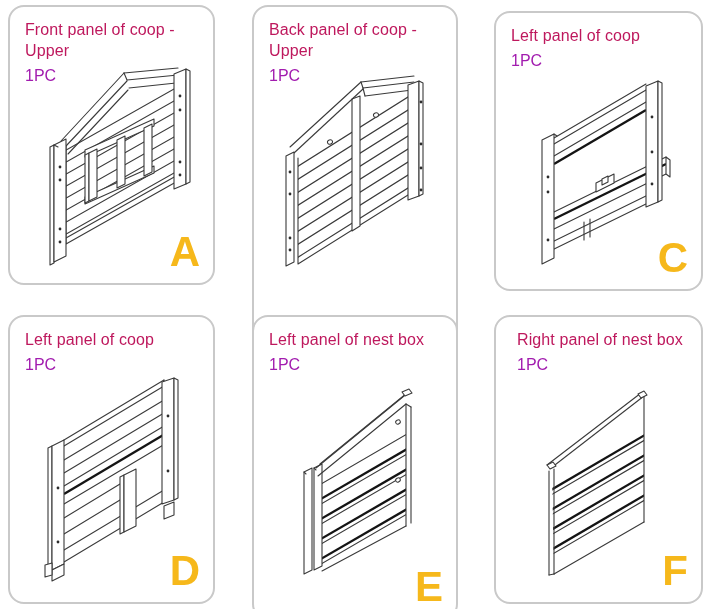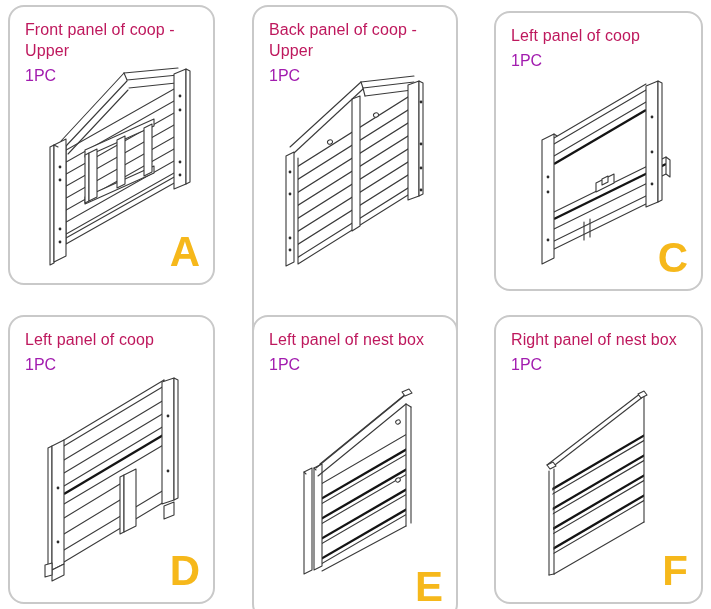--- a/index.html
+++ b/index.html
@@ -10,21 +10,21 @@
     background:#ffffff;
     border:2px solid #c9c9c9;
     border-radius:16px;
     box-sizing:border-box;
   }
   .card-a{left:8px;  top:5px;   width:207px;height:280px;}
   .card-b{left:252px;top:5px;   width:206px;height:360px;}
   .card-c{left:494px;top:1px;   width:209px;height:280px;margin-top:10px;}
   .card-d{left:8px;  top:315px; width:207px;height:289px;}
   .card-e{left:252px;top:315px; width:206px;height:305px;}
-  .card-f{left:494px;top:315px; width:209px;height:289px;}
+  .card-f{left:494px;top:315px; width:209px;height:289px;padding-left:6px;}
   .title{
     margin:12px 14px 0 15px;
     font-size:16px;
     line-height:21px;
     color:#be185d;
     letter-spacing:0.1px;
   }
   .qty{
     margin:6px 14px 0 15px;
     font-size:16px;

